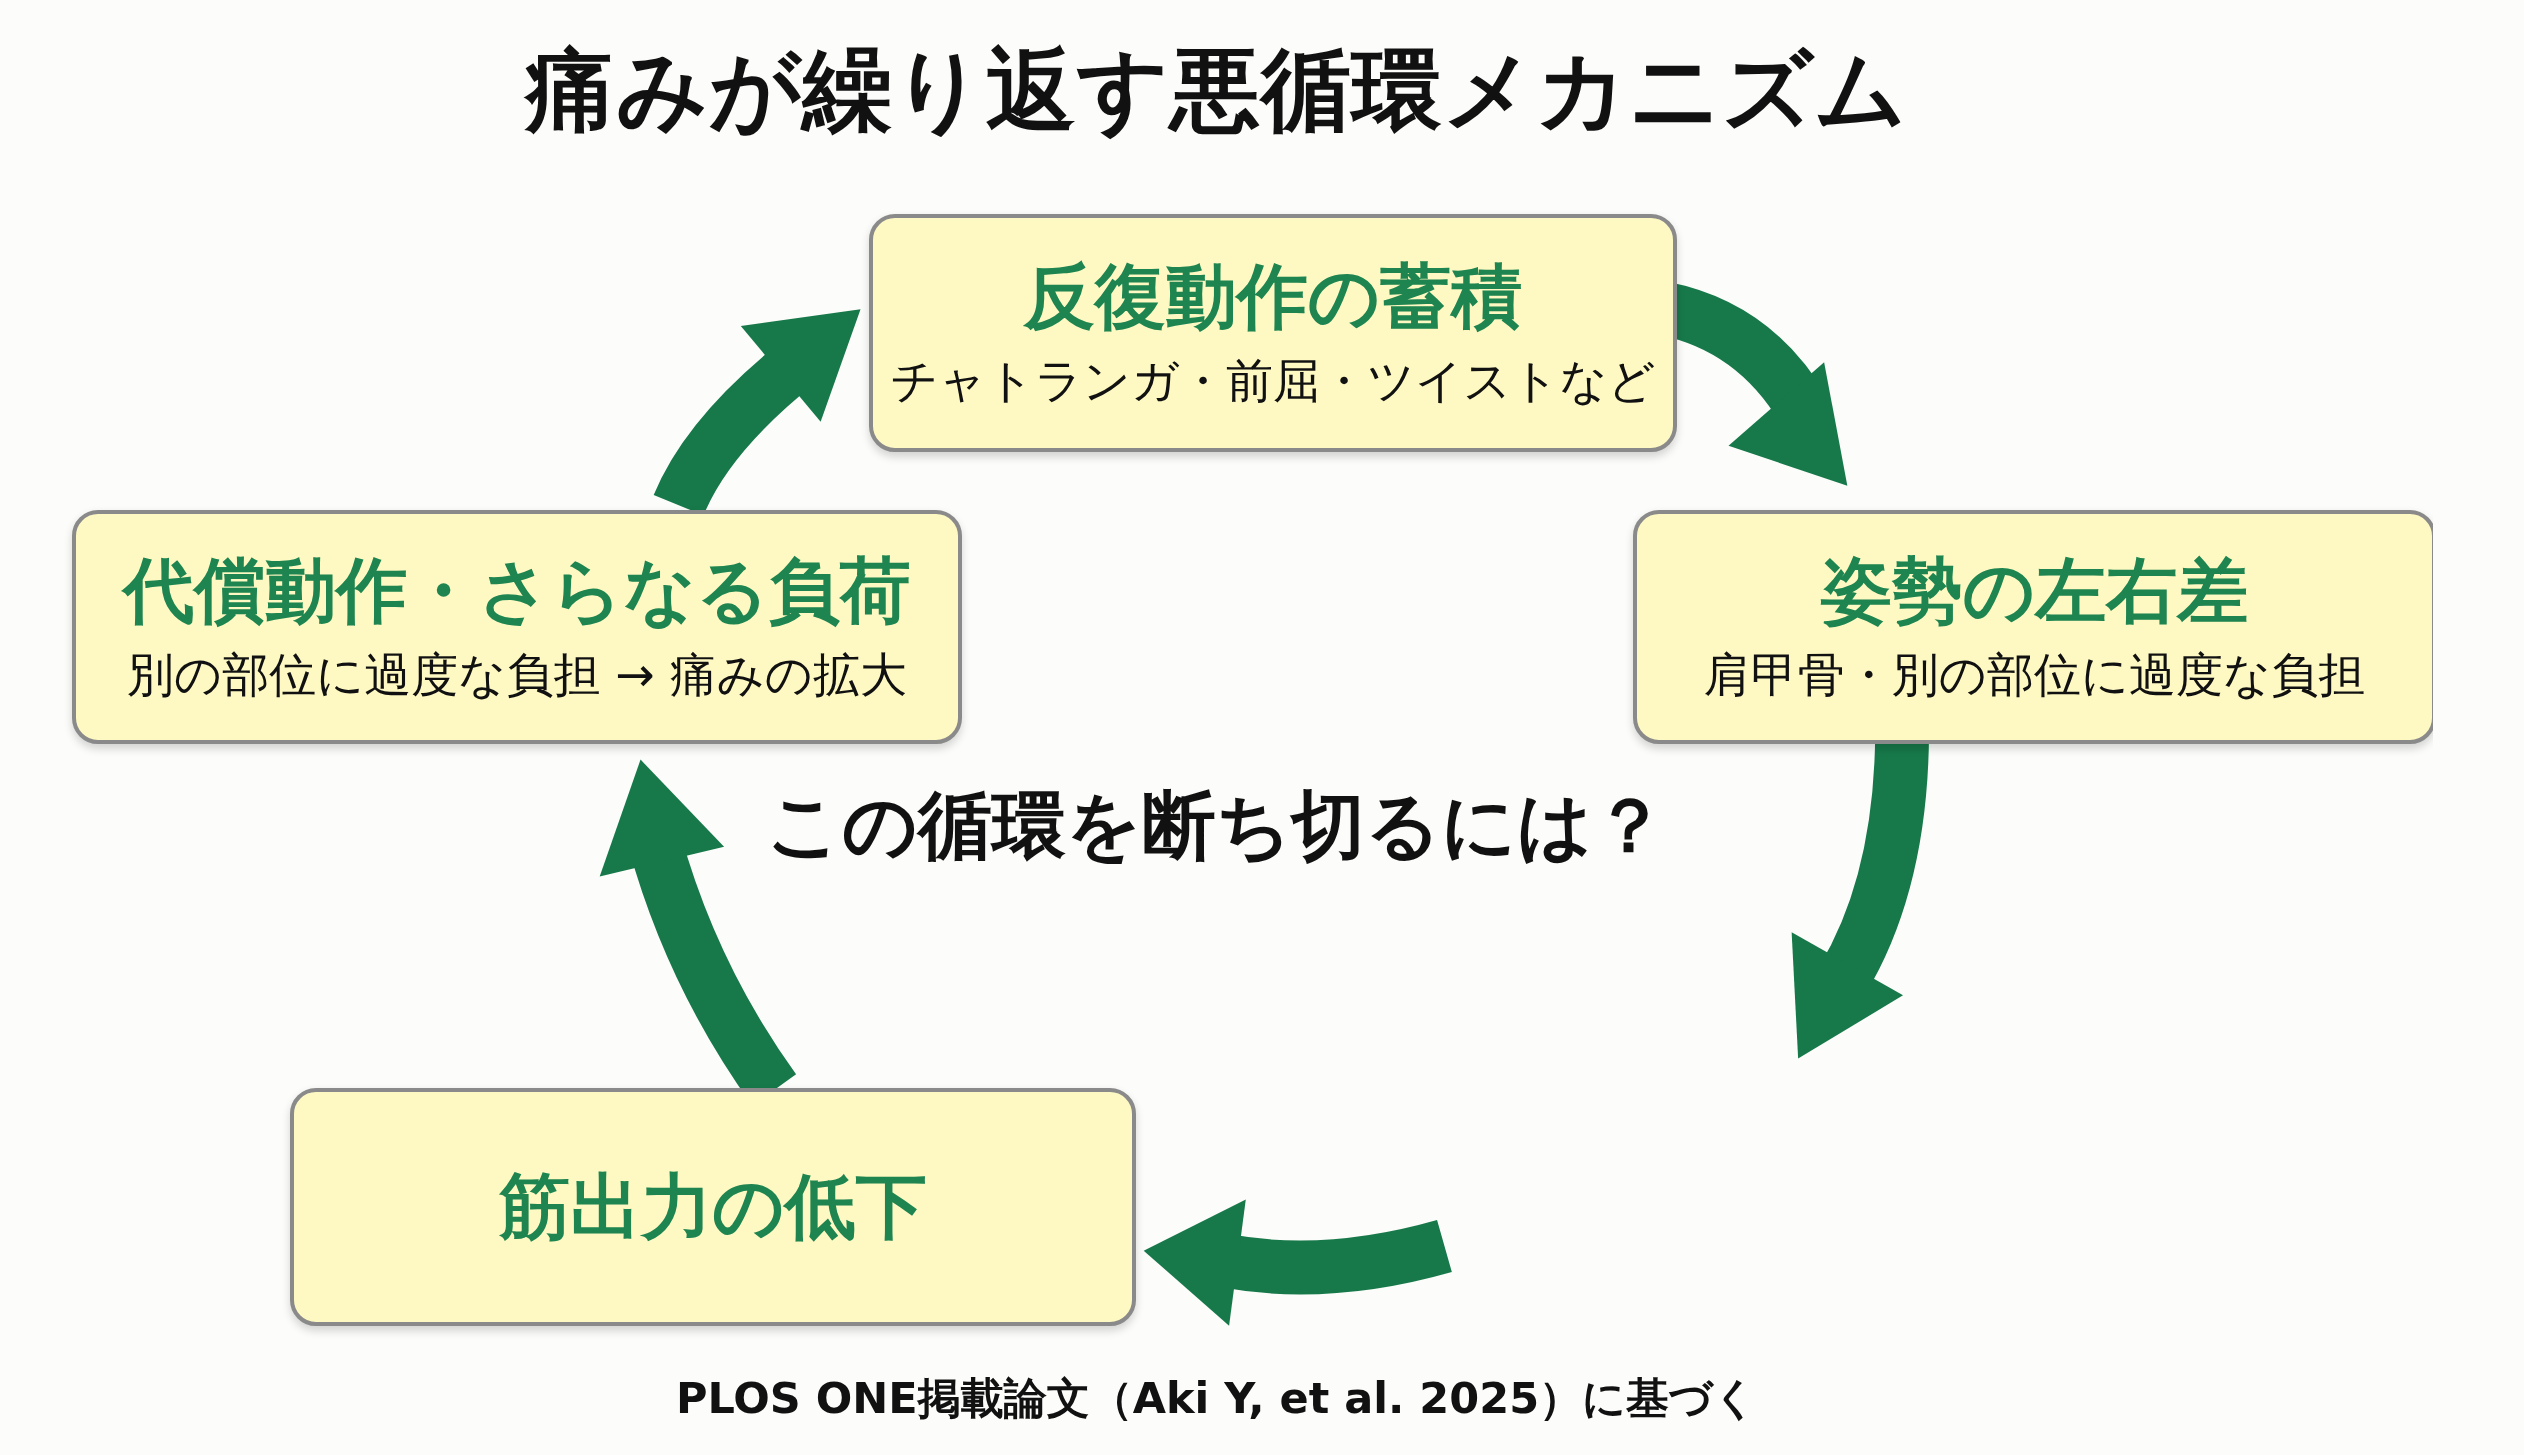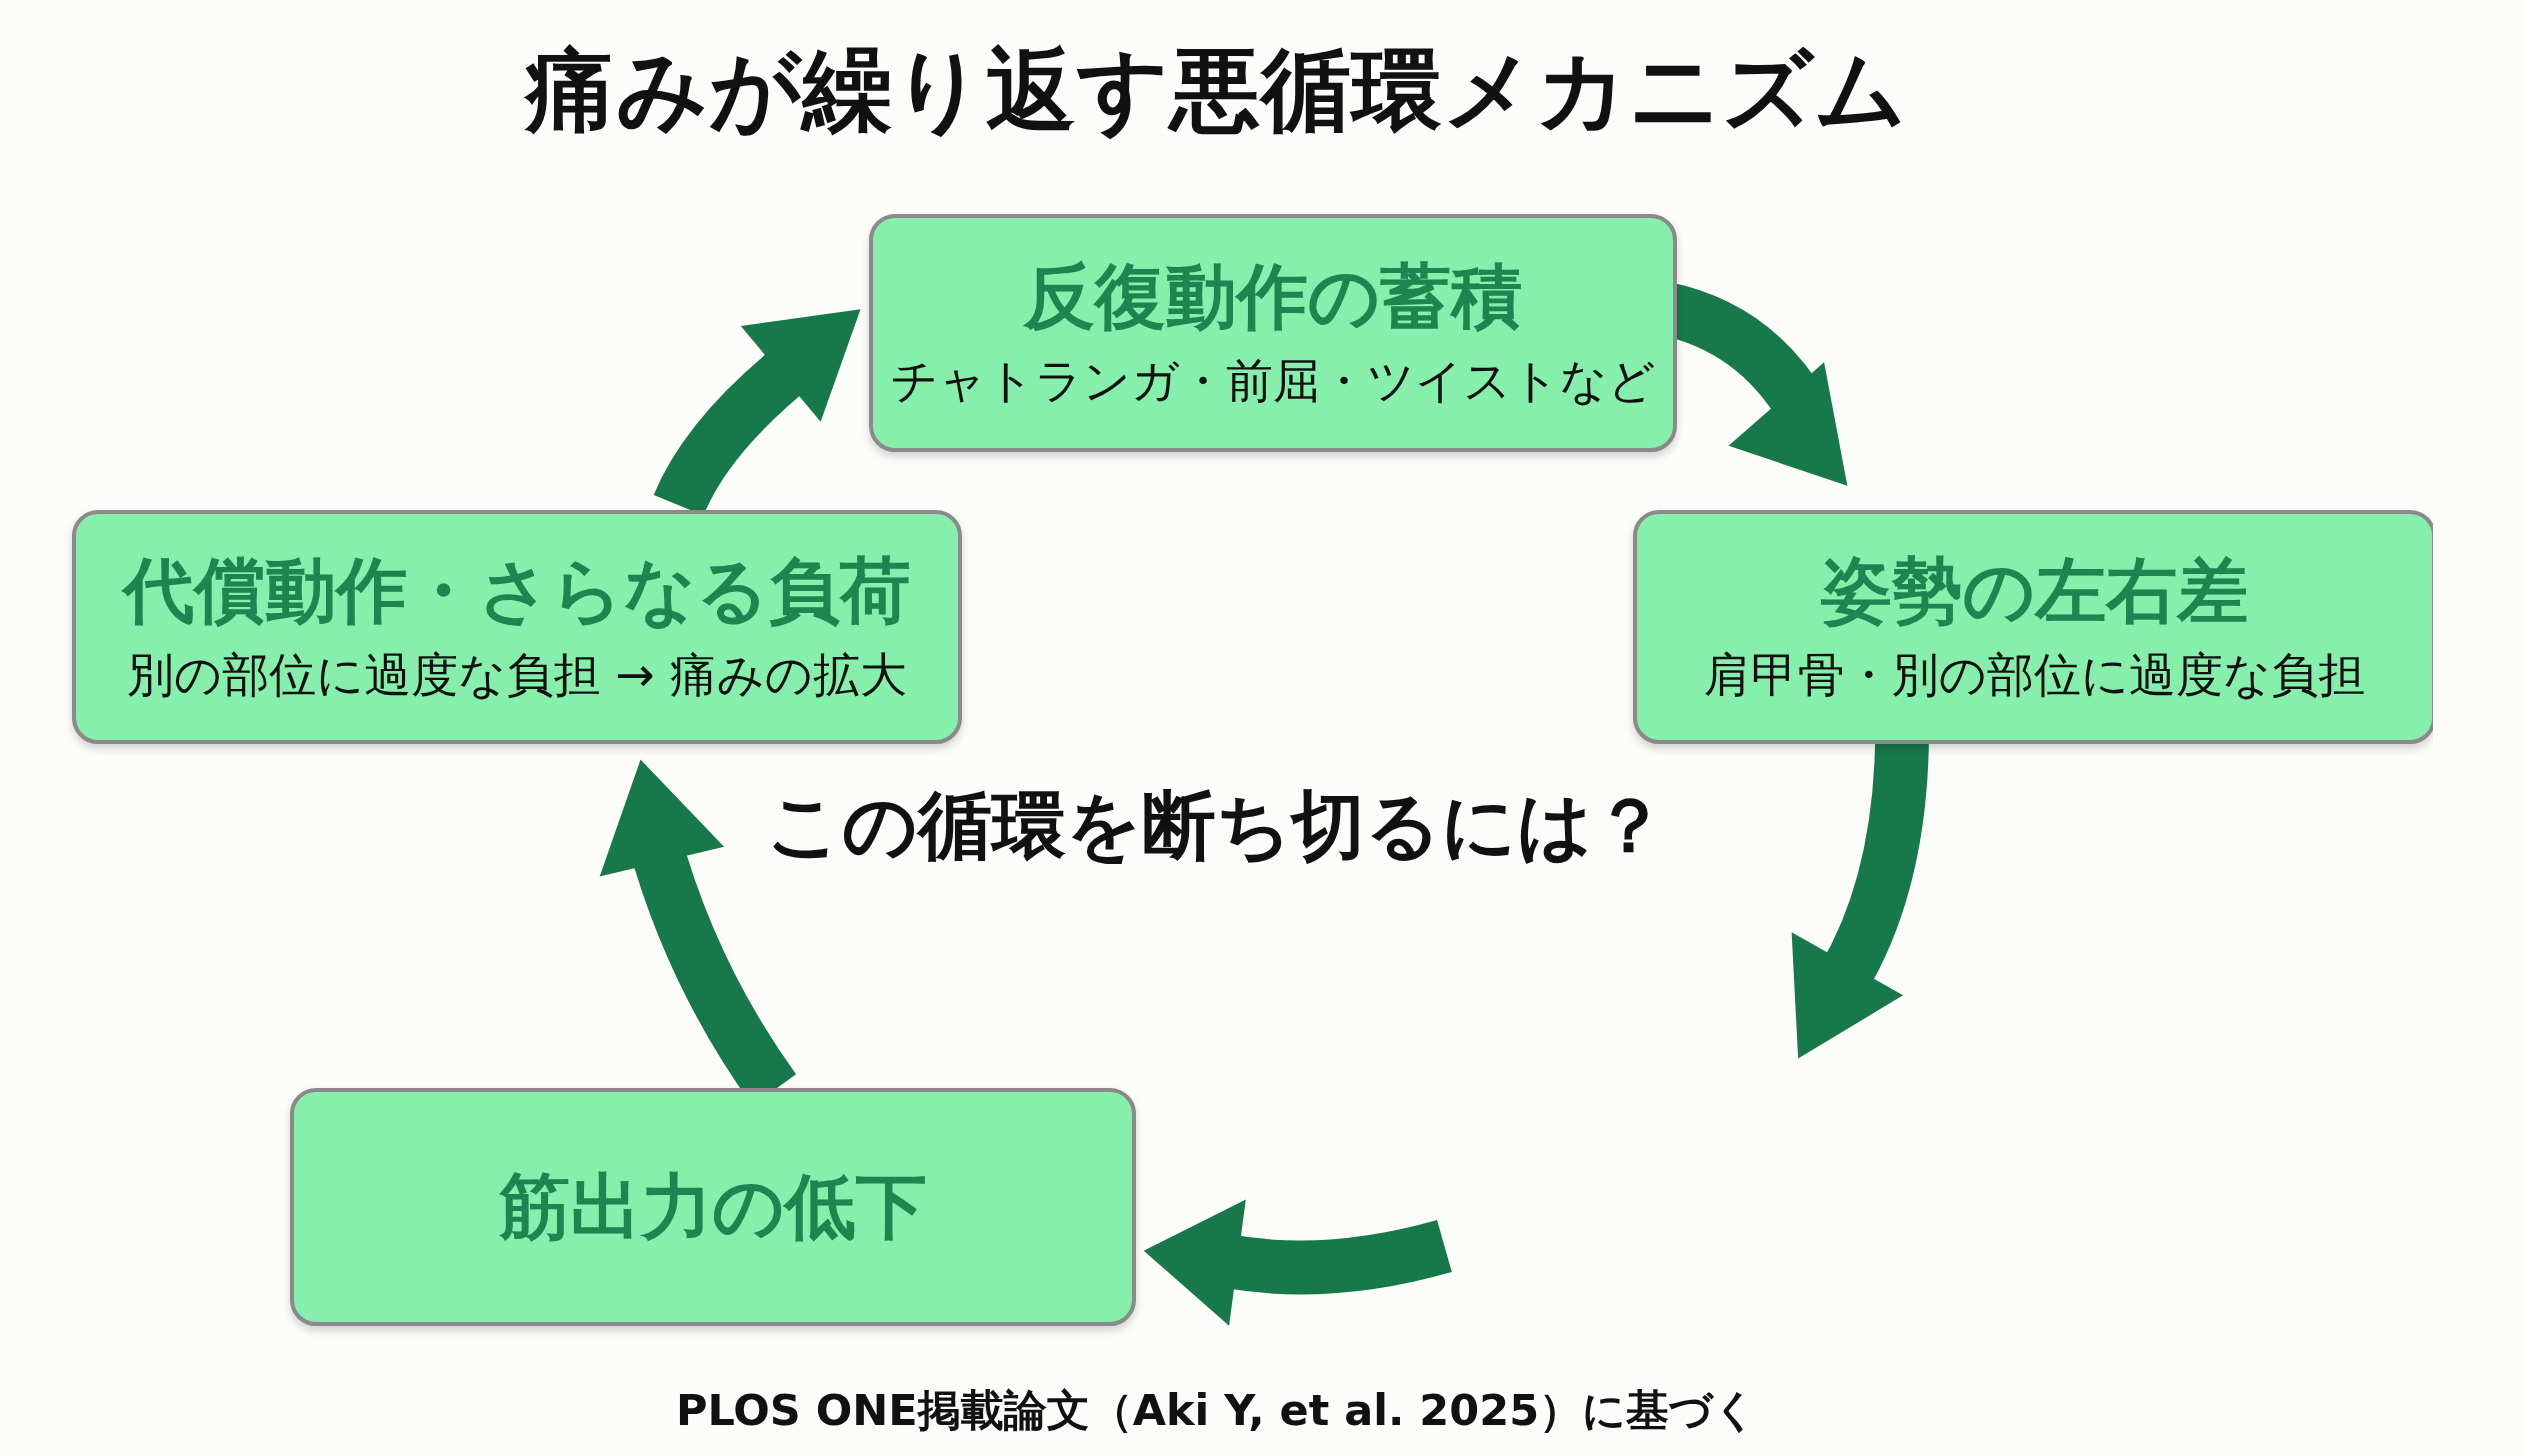--- a/index.html
+++ b/index.html
@@ -24,21 +24,21 @@
     font-size:90px;font-weight:900;letter-spacing:0.9px;
     color:var(--text-black);
   }
 
   svg.arrows{position:absolute;left:0;top:0;width:2525px;height:1456px;z-index:1;}
   .arrow-body{fill:none;stroke:var(--arrow-green);stroke-width:58;stroke-linecap:butt;}
   .arrow-head{fill:var(--arrow-green);stroke:none;}
 
   .node{
     position:absolute;z-index:2;
-    background:#86efac;
+    background:#fef9c3;
     border:4.6px solid var(--box-border);
     border-radius:26px;
     box-shadow:0 4.6px 8.4px rgba(0,0,0,0.16);
     display:flex;flex-direction:column;align-items:center;justify-content:center;
     gap:18.6px;
     text-align:center;
   }
   .node-title{
     font-size:71px;font-weight:900;line-height:1.1;
     color:var(--heading-green);
@@ -53,21 +53,21 @@
   .center-block{
     position:absolute;top:761px;left:0;width:100%;z-index:2;
     text-align:center;
   }
   .center-title{font-size:74px;font-weight:900;color:var(--text-black);margin-top:16px;}
   .center-sub{font-size:48px;font-weight:700;margin-top:26px;color:var(--text-black);}
 
   .footer-note{
     position:absolute;top:1370px;left:0;width:100%;z-index:2;
     text-align:center;
-    font-size:43px;font-weight:600;color:var(--text-black);margin-top:12px;
+    font-size:43px;font-weight:600;color:var(--text-black);
   }
 </style>
 </head>
 <body>
 
 <div class="stage">
 
   <div class="main-title">痛みが繰り返す悪循環メカニズム</div>
 
   <svg class="arrows" viewBox="0 0 2720 1568" aria-hidden="true">

